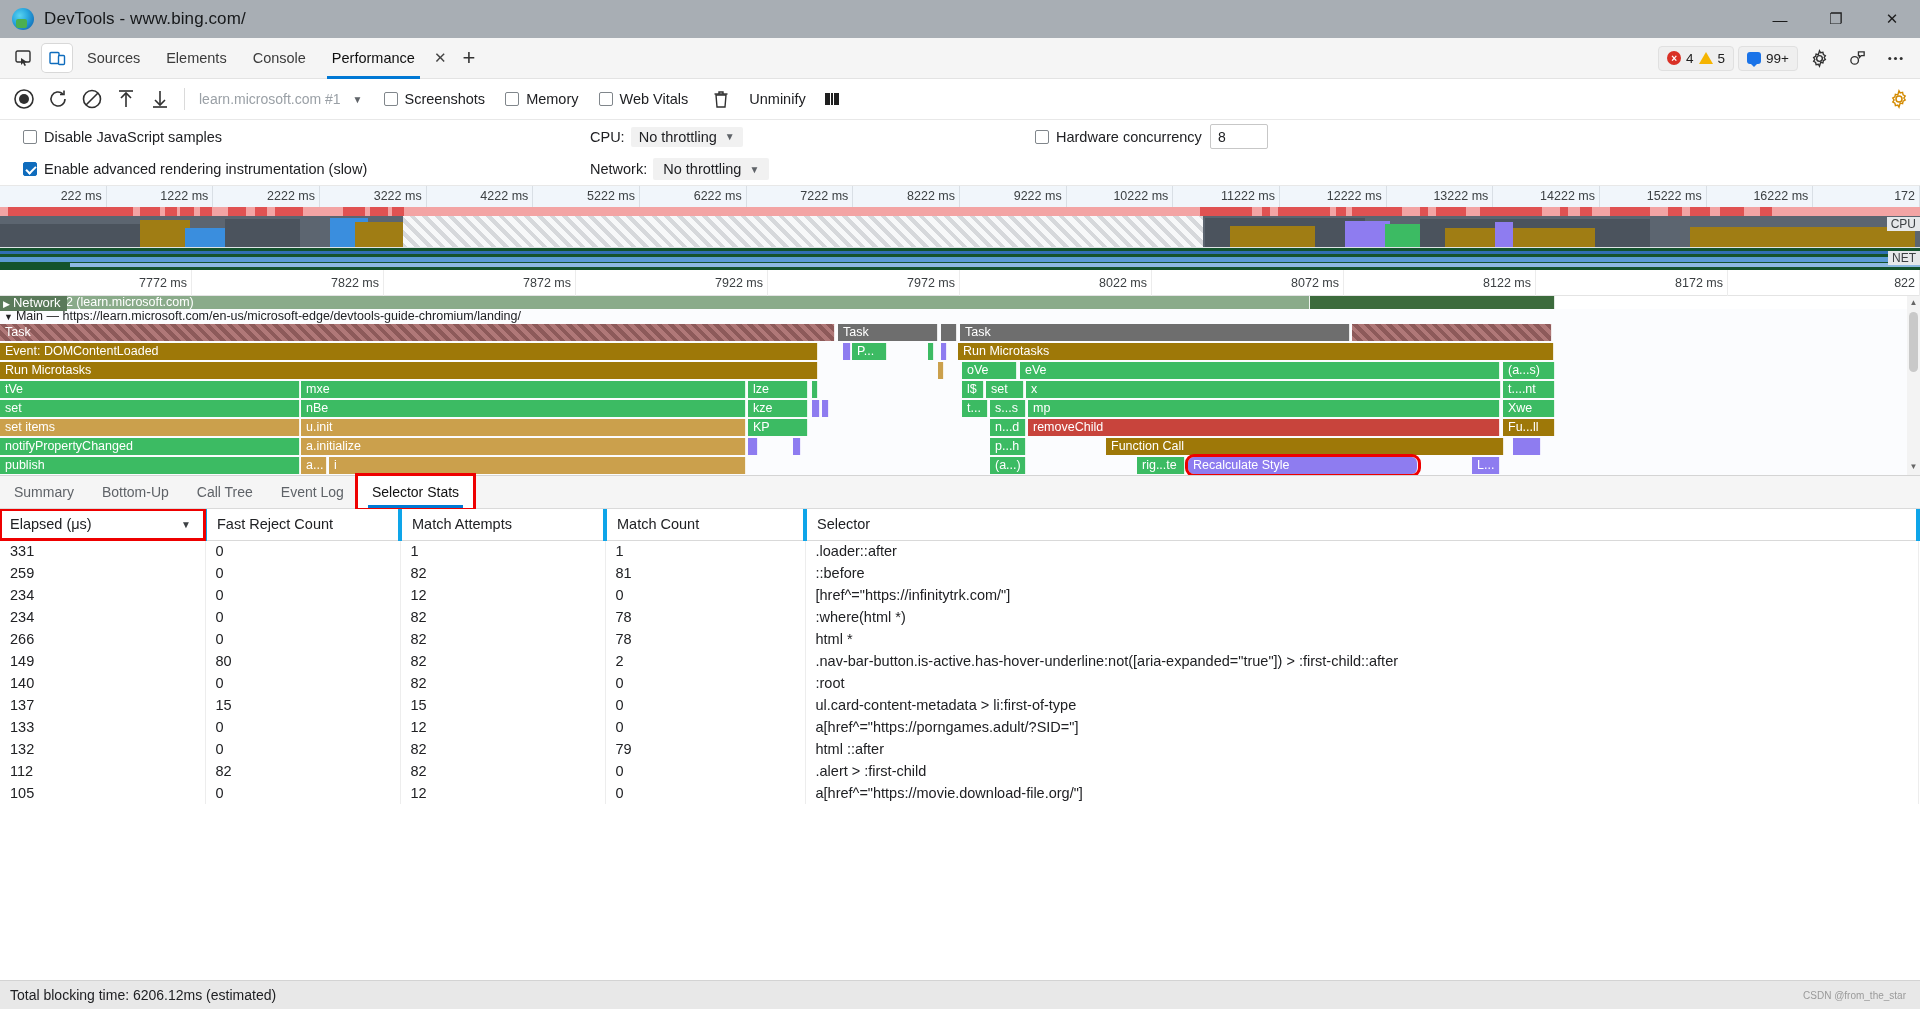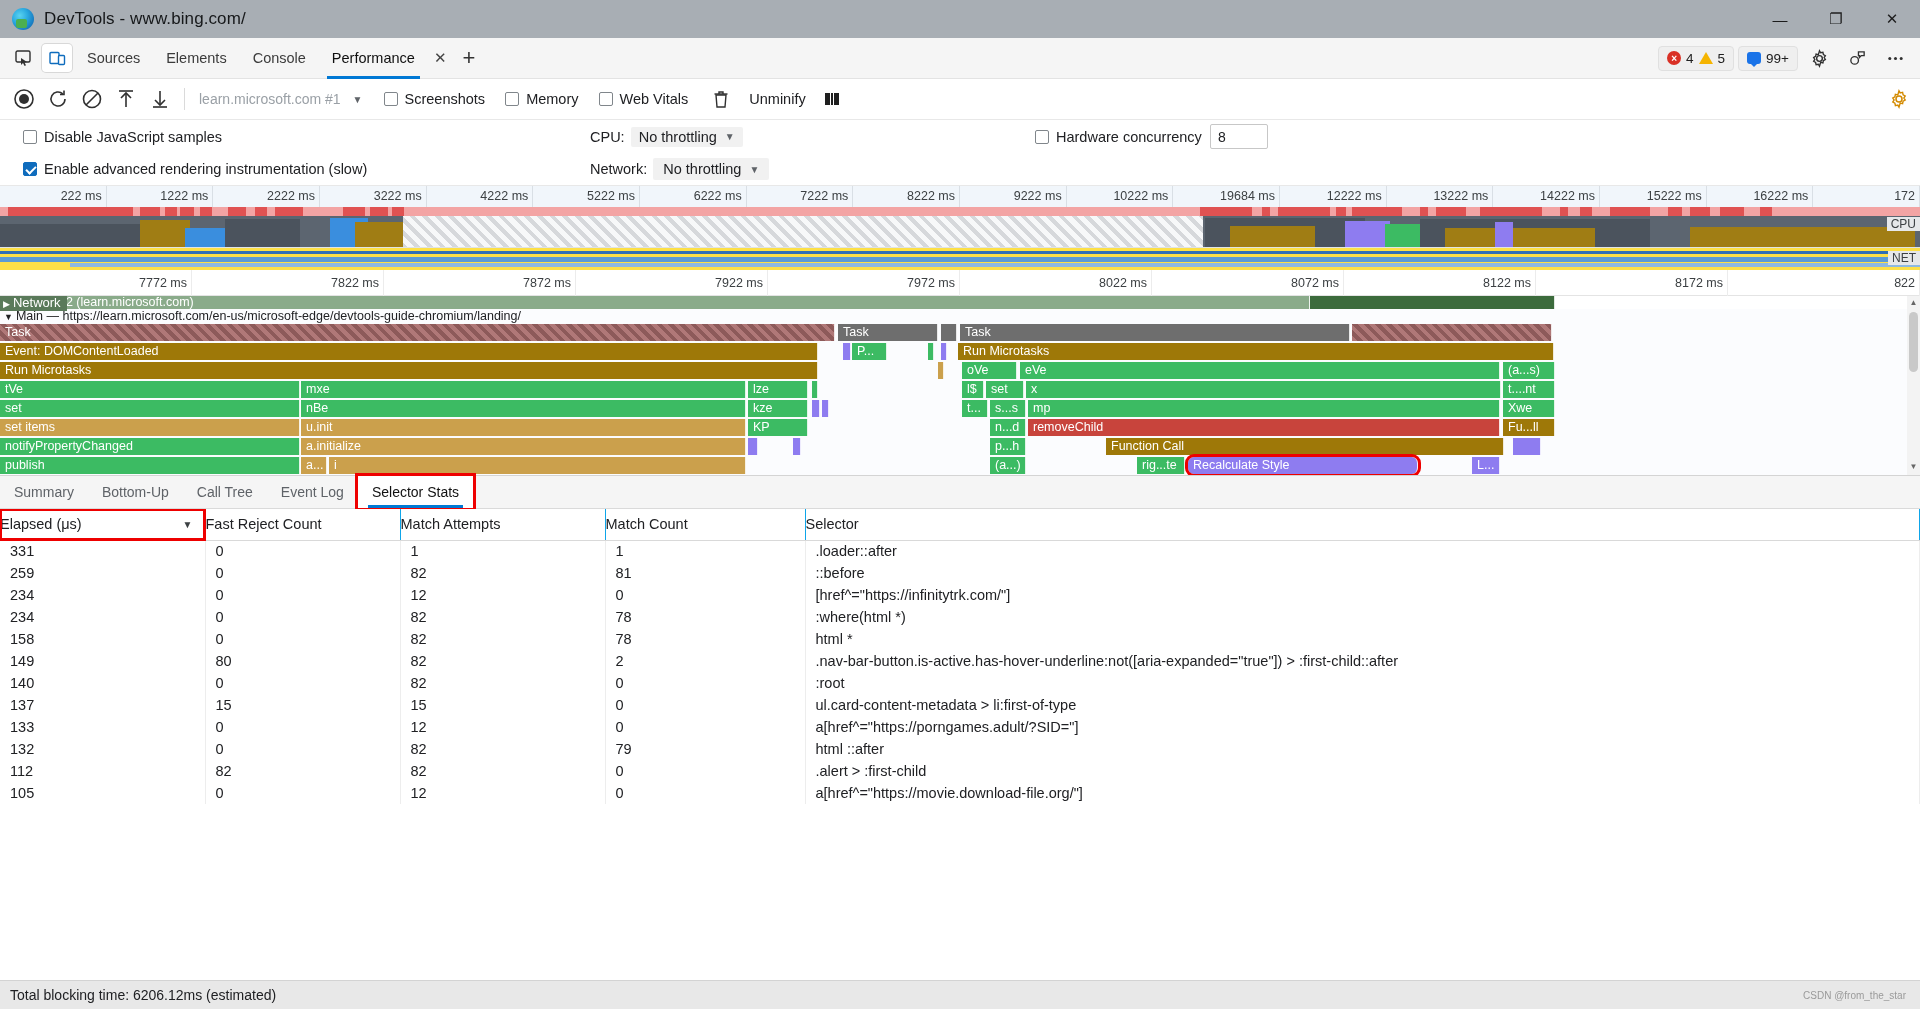--- a/index.html
+++ b/index.html
@@ -143,21 +143,21 @@
   .btabs { height: 33px; background: #f5f5f5; display: flex; align-items: flex-end; border-bottom: 1px solid #dadada; position:relative;}
   .btab { padding: 0 14px; height: 32px; display: flex; align-items: center; font-size: 14px; color: #5f6368; position: relative;}
   .btab.sel { background: #fff; color: #111; }
   .btab.sel::after { content:""; position:absolute; left:10px; right:10px; bottom:0; height:3px; background:#0078d4;}
 
   
   .tblwrap { position: relative; background: #fff; height: 365px; overflow: hidden;}
   table { border-collapse: collapse; width: 100%; table-layout: fixed; }
   th {
     background: #ffffff; text-align: left; font-weight: normal; font-size: 14.5px; color: #202124;
-    height: 31px; padding-left: 0; border-right: 1px solid #0ea5e9; border-bottom: 1px solid #d9d9d9;
+    height: 31px; padding-left: 10px; border-right: 4px solid #0ea5e9; border-bottom: 1px solid #d9d9d9;
     position: relative; white-space: nowrap;
   }
   th .sortarrow { position: absolute; right: 12px; top: 50%; transform: translateY(-50%); font-size: 10px; color:#3c4043;}
   td {
     font-size: 14.5px; color: #202124; height: 22px; padding-left: 10px;
     border-right: 1px solid #ededed; white-space: nowrap; overflow: hidden;
   }
 
   
   .statusbar {
@@ -376,21 +376,21 @@
       <div class="tickseg" style="left: 853.333px; width: 106.667px;">
         <span>8222 ms</span>
       </div>
       <div class="tickseg" style="left: 960px; width: 106.667px;">
         <span>9222 ms</span>
       </div>
       <div class="tickseg" style="left: 1066.67px; width: 106.667px;">
         <span>10222 ms</span>
       </div>
       <div class="tickseg" style="left: 1173.33px; width: 106.667px;">
-        <span>19684 ms</span>
+        <span>11222 ms</span>
       </div>
       <div class="tickseg" style="left: 1280px; width: 106.667px;">
         <span>12222 ms</span>
       </div>
       <div class="tickseg" style="left: 1386.67px; width: 106.667px;">
         <span>13222 ms</span>
       </div>
       <div class="tickseg" style="left: 1493.33px; width: 106.667px;">
         <span>14222 ms</span>
       </div>
@@ -447,21 +447,21 @@
     <div style="position:absolute;left:1385px;top:8px;width:42px;height:24px;background:#3cbb63;"></div>
     <div style="position:absolute;left:1420px;top:3px;width:230px;height:29px;background:#4b535d;"></div>
     <div style="position:absolute;left:1445px;top:12px;width:150px;height:20px;background:#a07d14;"></div>
     <div style="position:absolute;left:1495px;top:6px;width:18px;height:26px;background:#8e7cf0;"></div>
     <div style="position:absolute;left:1655px;top:1px;width:265px;height:31px;background:#5c6570;"></div>
     <div style="position:absolute;left:1690px;top:11px;width:225px;height:21px;background:#a07d14;"></div>
     <div class="ovlabel" style="top:1px;right:0;">CPU</div>
   </div>
 </div>
 
-<div style="position:relative;height:22px;background:#fde047;padding-left:44px;">
+<div style="position:relative;height:22px;background:#14532d;padding-left:44px;">
   <div class="netline" style="left:0;right:0;top:3px;background:#2f6fb5;"></div>
   <div class="netline" style="left:0;right:0;top:9px;background:#5b9bd5;height:5px;"></div>
   <div class="netline" style="left:70px;right:0;top:15px;background:#8db9e2;height:4px;"></div>
   <div class="ovlabel" style="top:3px;right:0;">NET</div>
 </div>
 
 <div class="ruler2" id="zruler">
     <div class="tickseg" style="left: 0px; width: 192px;">
       <span>7772 ms</span>
     </div>
@@ -630,21 +630,21 @@
           <td>[href^="https://infinitytrk.com/"]</td>
         </tr>
         <tr>
           <td>234</td>
           <td>0</td>
           <td>82</td>
           <td>78</td>
           <td>:where(html *)</td>
         </tr>
         <tr>
-          <td>158</td>
+          <td>266</td>
           <td>0</td>
           <td>82</td>
           <td>78</td>
           <td>html *</td>
         </tr>
         <tr>
           <td>149</td>
           <td>80</td>
           <td>82</td>
           <td>2</td>

